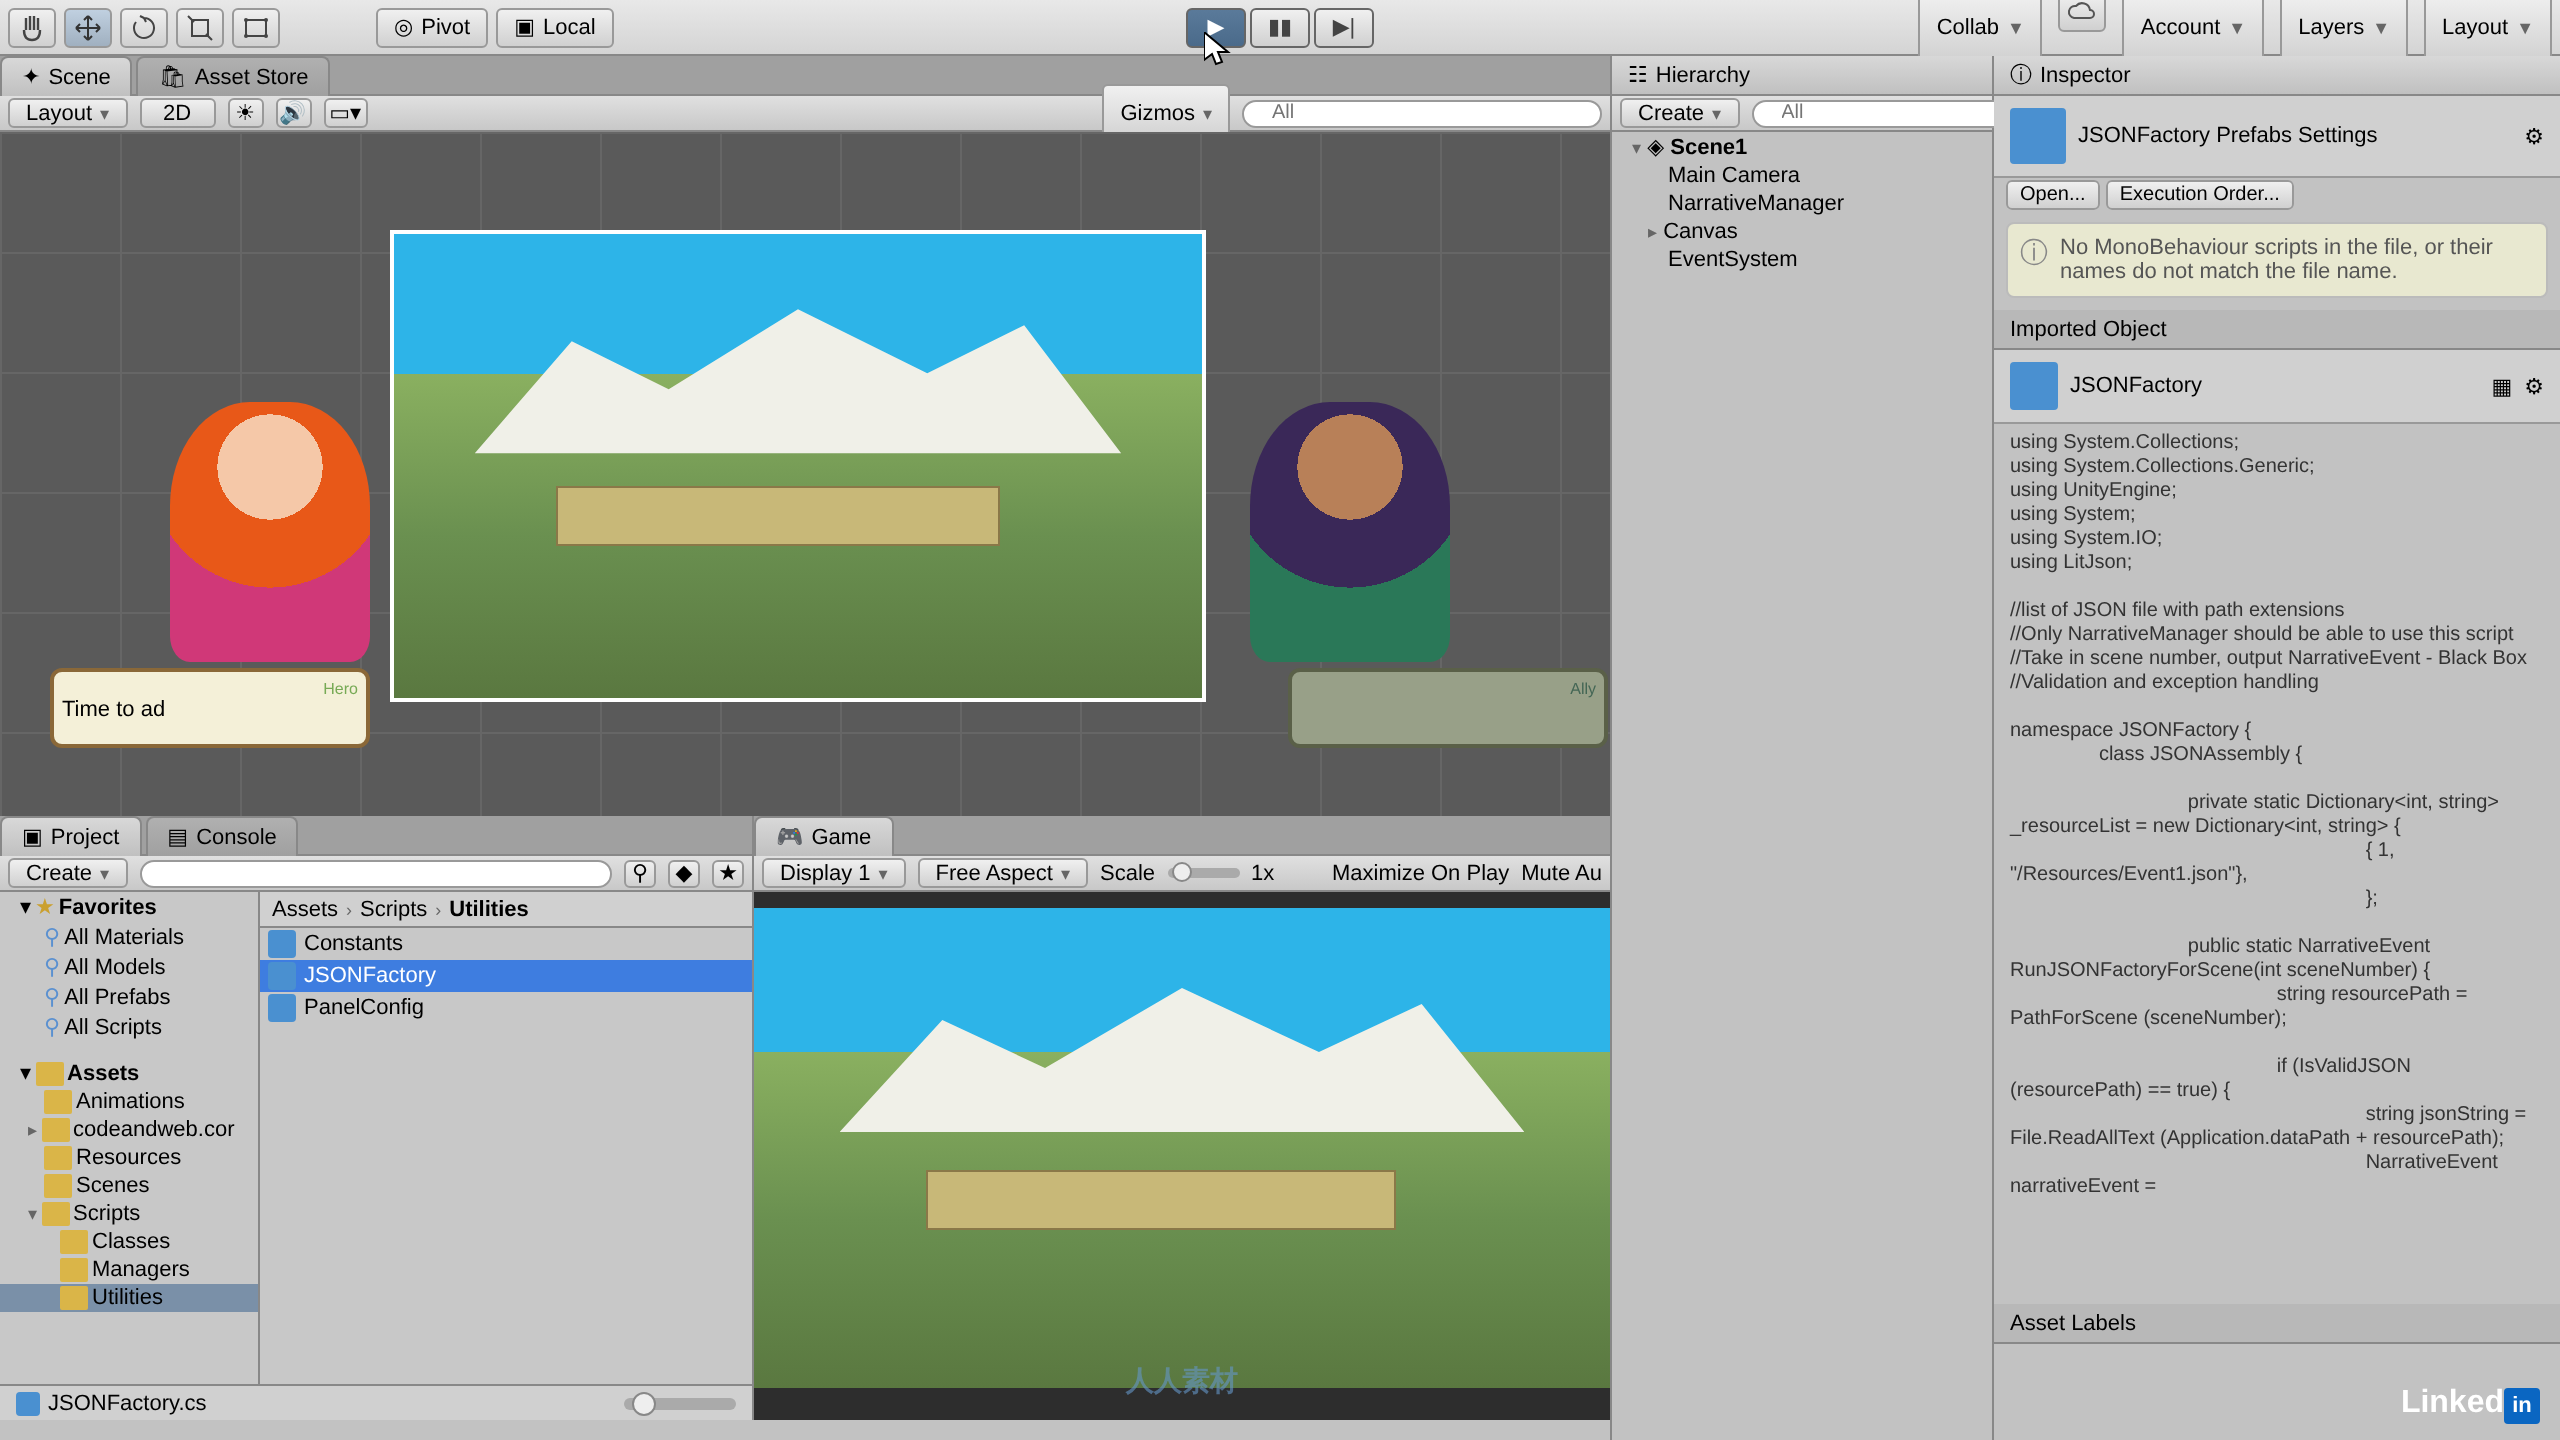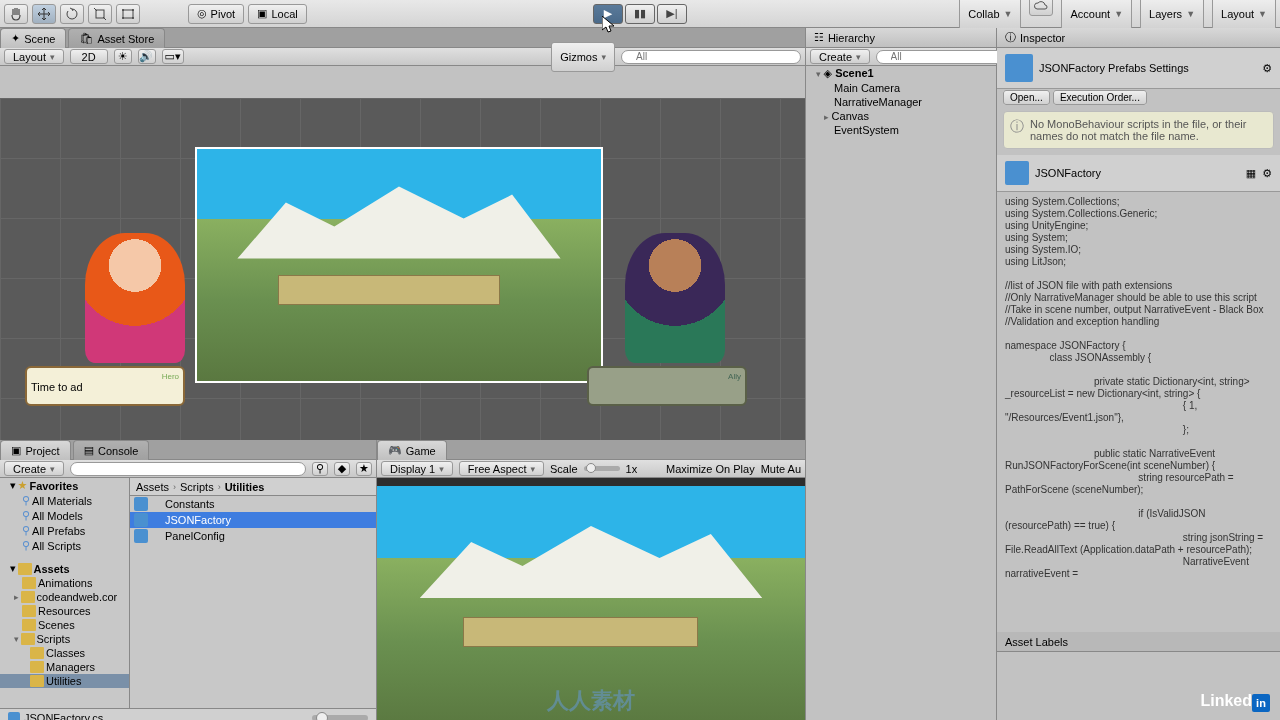--- a/index.html
+++ b/index.html
@@ -12,31 +12,31 @@
 .play-btn { width: 30px; height: 20px; background: linear-gradient(#5a7a9a,#4a6a8a); border: 1px solid #666; border-radius: 3px; display:flex; align-items:center; justify-content:center; color:#fff; cursor:pointer;}
 .right-toolbar { margin-left: auto; display: flex; gap: 8px; }
 .dd-btn { height: 36px; padding: 0 8px; background: linear-gradient(#f0f0f0,#d0d0d0); border: 1px solid #999; border-radius: 3px; display: flex; align-items: center; gap:4px; cursor: pointer; }
 .main-split { display: flex; height: 692px; }
 .left-col { width: 805px; display: flex; flex-direction: column; }
 .right-col { flex: 1; display: flex; }
 .tab-row { height: 20px; background: #a0a0a0; display: flex; border-bottom: 1px solid #888; }
 .tab { height: 20px; padding: 2px 10px; background: linear-gradient(#d8d8d8,#c0c0c0); border: 1px solid #888; border-bottom: none; border-radius: 4px 4px 0 0; margin-right: 2px; display:flex; align-items:center; gap:4px;}
 .tab.inactive { background: linear-gradient(#b0b0b0,#a0a0a0); }
 .subbar { height: 18px; background: linear-gradient(#e0e0e0,#c8c8c8); border-bottom:1px solid #888; display:flex; align-items:center; padding:0 4px; gap:6px; font-size:10px;}
-.scene-view { flex: 1; background: #5a5a5a; position: relative; background-image: linear-gradient(#666 1px, transparent 1px), linear-gradient(90deg, #666 1px, transparent 1px); background-size: 60px 60px; margin-top: 32px; }
+.scene-view { flex: 1; background: #5a5a5a; position: relative; background-image: linear-gradient(#666 1px, transparent 1px), linear-gradient(90deg, #666 1px, transparent 1px); background-size: 60px 60px; }
 .canvas-frame { position:absolute; left: 195px; top: 49px; width: 408px; height: 236px; border: 2px solid #fff; background:#2db4e8;}
 .bottom-row { height: 302px; display: flex; }
 .project-panel { width: 544px; background: #c2c2c2; border-right: 1px solid #888; display:flex; flex-direction:column;}
 .game-panel { flex: 1; background: #393939; display:flex; flex-direction:column;}
 .hierarchy-panel { width: 192px; background: #c2c2c2; border-left: 1px solid #888; border-right: 1px solid #888; }
 .inspector-panel { flex: 1; background: #c2c2c2; }
 .tree-item { padding: 1px 4px 1px 28px; font-size: 11px; }
 .proj-tree-item { padding: 1px 2px 1px 10px; display:flex; align-items:center; gap:2px;}
 .folder-ico { width:14px; height:12px; background:#dab548; border-radius:1px; display:inline-block;}
-.list-item { padding: 1px 4px; display:flex; align-items:center; gap:17px;}
+.list-item { padding: 1px 4px; display:flex; align-items:center; gap:4px;}
 .list-item.sel { background:#3e7de0; color:#fff;}
 .cs-ico { width:14px; height:14px; background:#4a90d0; border-radius:2px; display:inline-block;}
 .breadcrumb { height:18px; background:#d0d0d0; border-bottom:1px solid #888; display:flex; align-items:center; padding:0 6px; gap:4px;}
 .insp-hdr { padding: 6px 8px; background: #d0d0d0; border-bottom:1px solid #999; display:flex; align-items:center; gap:6px;}
 .insp-btn { padding:1px 6px; background:linear-gradient(#f0f0f0,#d0d0d0); border:1px solid #999; border-radius:3px; font-size:10px; cursor:pointer;}
 .warn-box { margin:6px; padding:6px; background:#e8e8d0; border:1px solid #bbb; border-radius:4px; display:flex; gap:6px; font-size:10px; color:#555;}
 .code-area { padding: 4px 8px; font-size: 10px; color: #333; line-height: 12px; white-space: pre-wrap; overflow:hidden; height: 440px;}
 .panel-header { height: 20px; background: linear-gradient(#d8d8d8,#c0c0c0); border-bottom:1px solid #888; padding: 2px 8px; display:flex; align-items:center; gap:4px;}
 .search-fld { flex:1; height:14px; background:#fff; border:1px solid #999; border-radius:8px; padding:0 14px; font-size:10px;}
 .proj-split { display:flex; flex:1; overflow:hidden;}
@@ -47,25 +47,25 @@
 .game-img { margin-top:8px; width:428px; height:240px; background:#2db4e8; position:relative;}
 .mountain { position:absolute; bottom:0; left:0; right:0; height:70%; background:linear-gradient(180deg,#8ab060 0%, #6a9050 50%, #5a7840 100%);}
 .mountain::before { content:''; position:absolute; top:-40px; left:10%; width:80%; height:80px; background:#f0f0e8; clip-path: polygon(0 100%, 15% 30%, 30% 60%, 50% 10%, 70% 50%, 85% 20%, 100% 100%);}
 .castle { position:absolute; left:20%; top:35%; width:55%; height:18%; background:#c8b878; border:1px solid #8a7848;}
 .char { position:absolute; width:100px; height:130px;}
 .char.left { left:85px; top:135px;}
 .char.right { left:625px; top:135px;}
 .char-body { width:100%; height:100%; border-radius:40% 40% 10% 10%;}
 .textbox { position:absolute; width:160px; height:40px; background:#f4f0d8; border:2px solid #8a6838; border-radius:6px; padding:4px; font-size:9px;}
 .textbox.l { left:25px; top:268px;}
-.textbox.r { left:587px; top:268px; background:#98a088; border-color:#5a6048;}
+.textbox.r { left:644px; top:268px; background:#98a088; border-color:#5a6048;}
 .arrow { font-size:9px; color:#666;}
 svg{display:block}
 .watermark { position:absolute; bottom:8px; right:10px; }
-.wm-text { position:absolute; left:50%; bottom:10px; transform:translateX(-50%); font-size:22px; color:rgba(100,150,200,0.6); font-weight:bold;}
+.wm-text { position:absolute; left:50%; bottom:10px; transform:translateX(-50%); font-size:14px; color:rgba(100,150,200,0.6); font-weight:bold;}
 </style>
 </head>
 <body>
 
 <div class="toolbar-top">
   <div class="tool-btn">
       <svg width="14" height="14">
         <path d="M4 2v6M6 1v7M8 1v7M10 2v6M3 8c0 3 1 5 4 5s4-2 4-5" fill="none" stroke="#444" stroke-width="1.2"></path>
       </svg>
     </div>
@@ -375,20 +375,23 @@
         <span style="cursor:pointer">⚙</span>
       </div>
       <div style="text-align:left;padding:2px 6px">
         <span class="insp-btn">Open...</span>
         <span class="insp-btn">Execution Order...</span>
       </div>
       <div class="warn-box">
         <span style="font-size:14px;color:#888">ⓘ</span>
         <span>No MonoBehaviour scripts in the file, or their names do not match the file name.</span>
       </div>
+      <div class="panel-header" style="background:#b8b8b8">
+          <span>Imported Object</span>
+        </div>
       <div class="insp-hdr">
         <span class="cs-ico" style="width:24px;height:24px"></span>
         <span style="flex:1">JSONFactory</span>
         <span>▦</span>
         <span>⚙</span>
       </div>
       <div class="code-area">using System.Collections;
 using System.Collections.Generic;
 using UnityEngine;
 using System;

